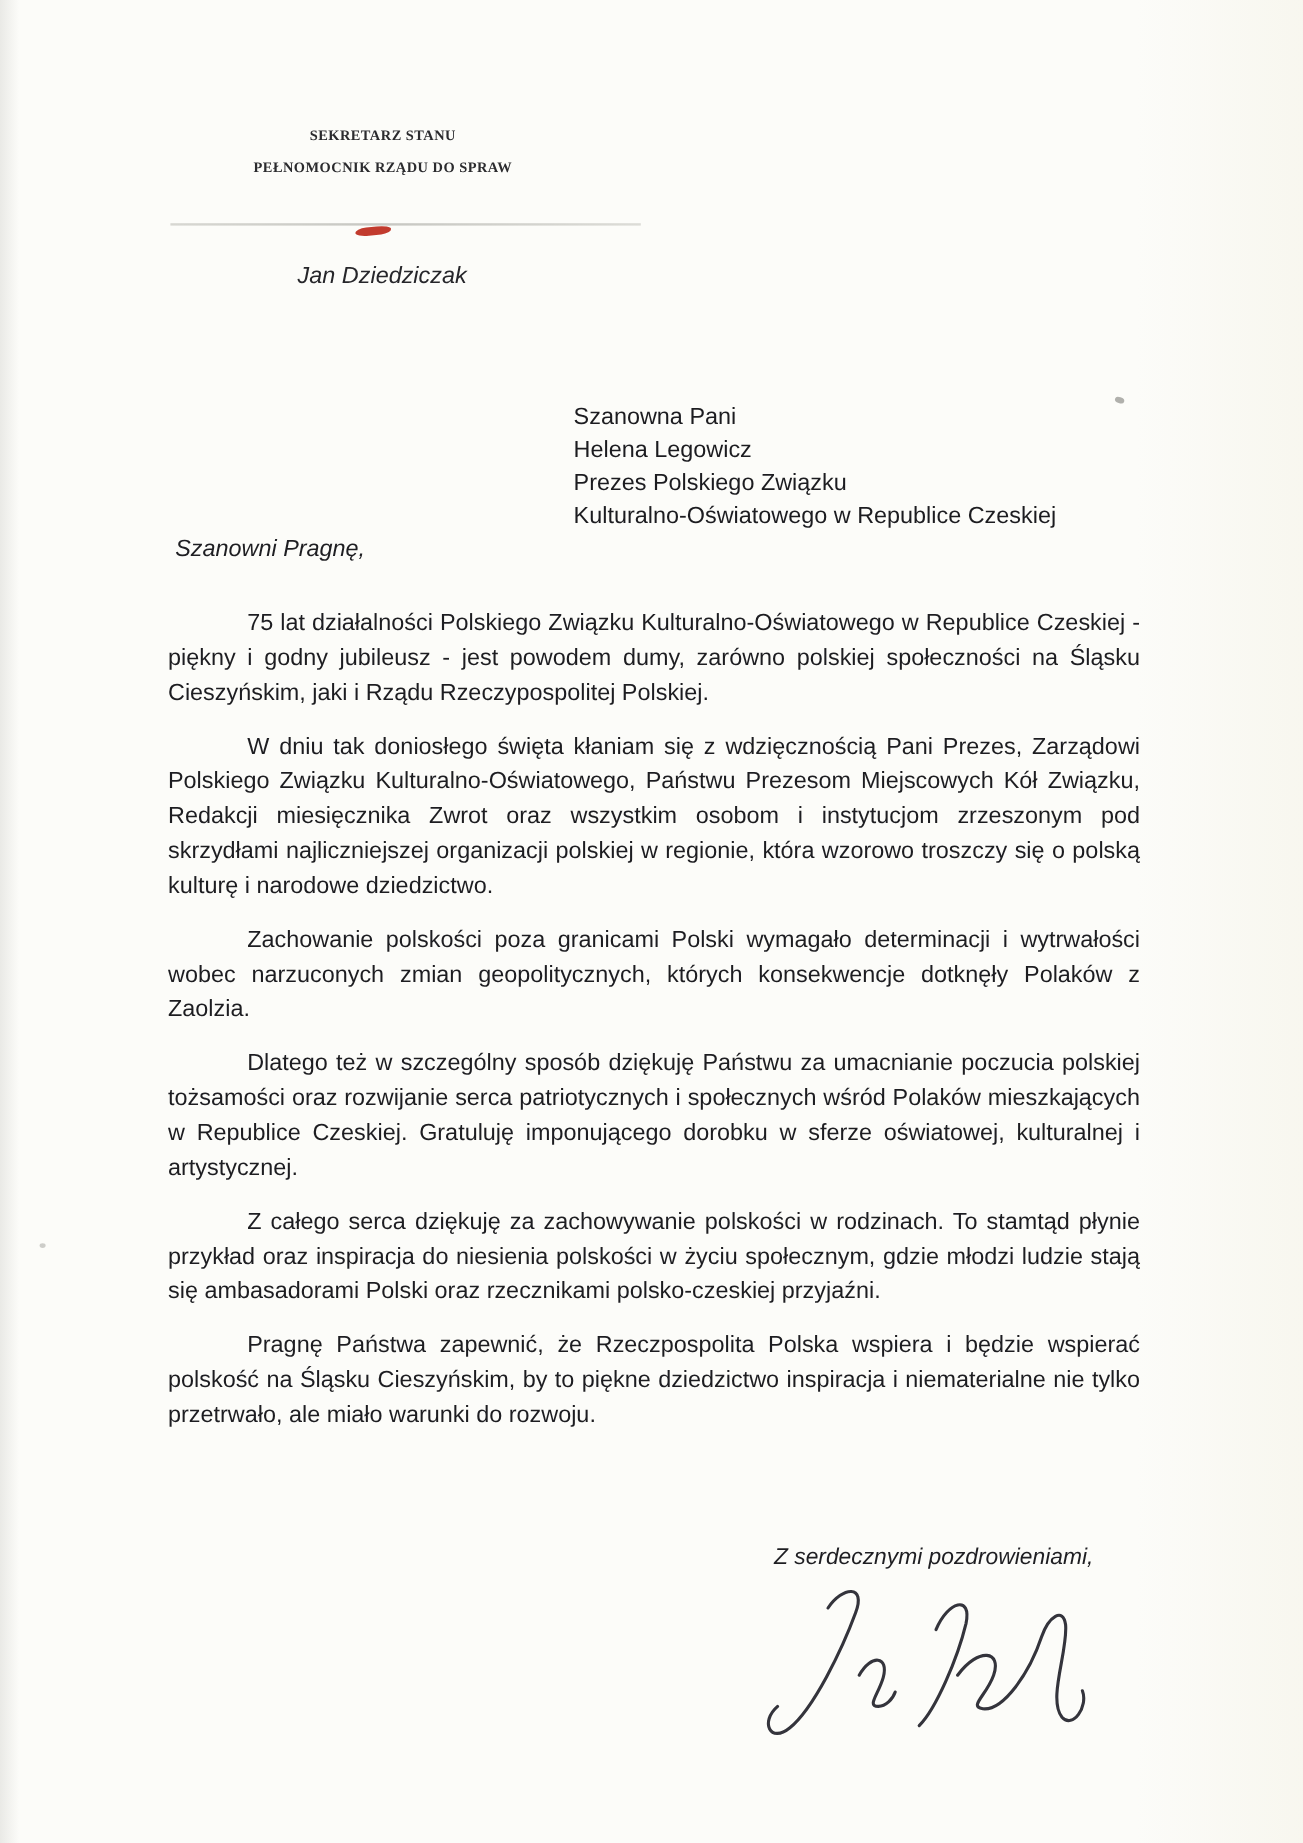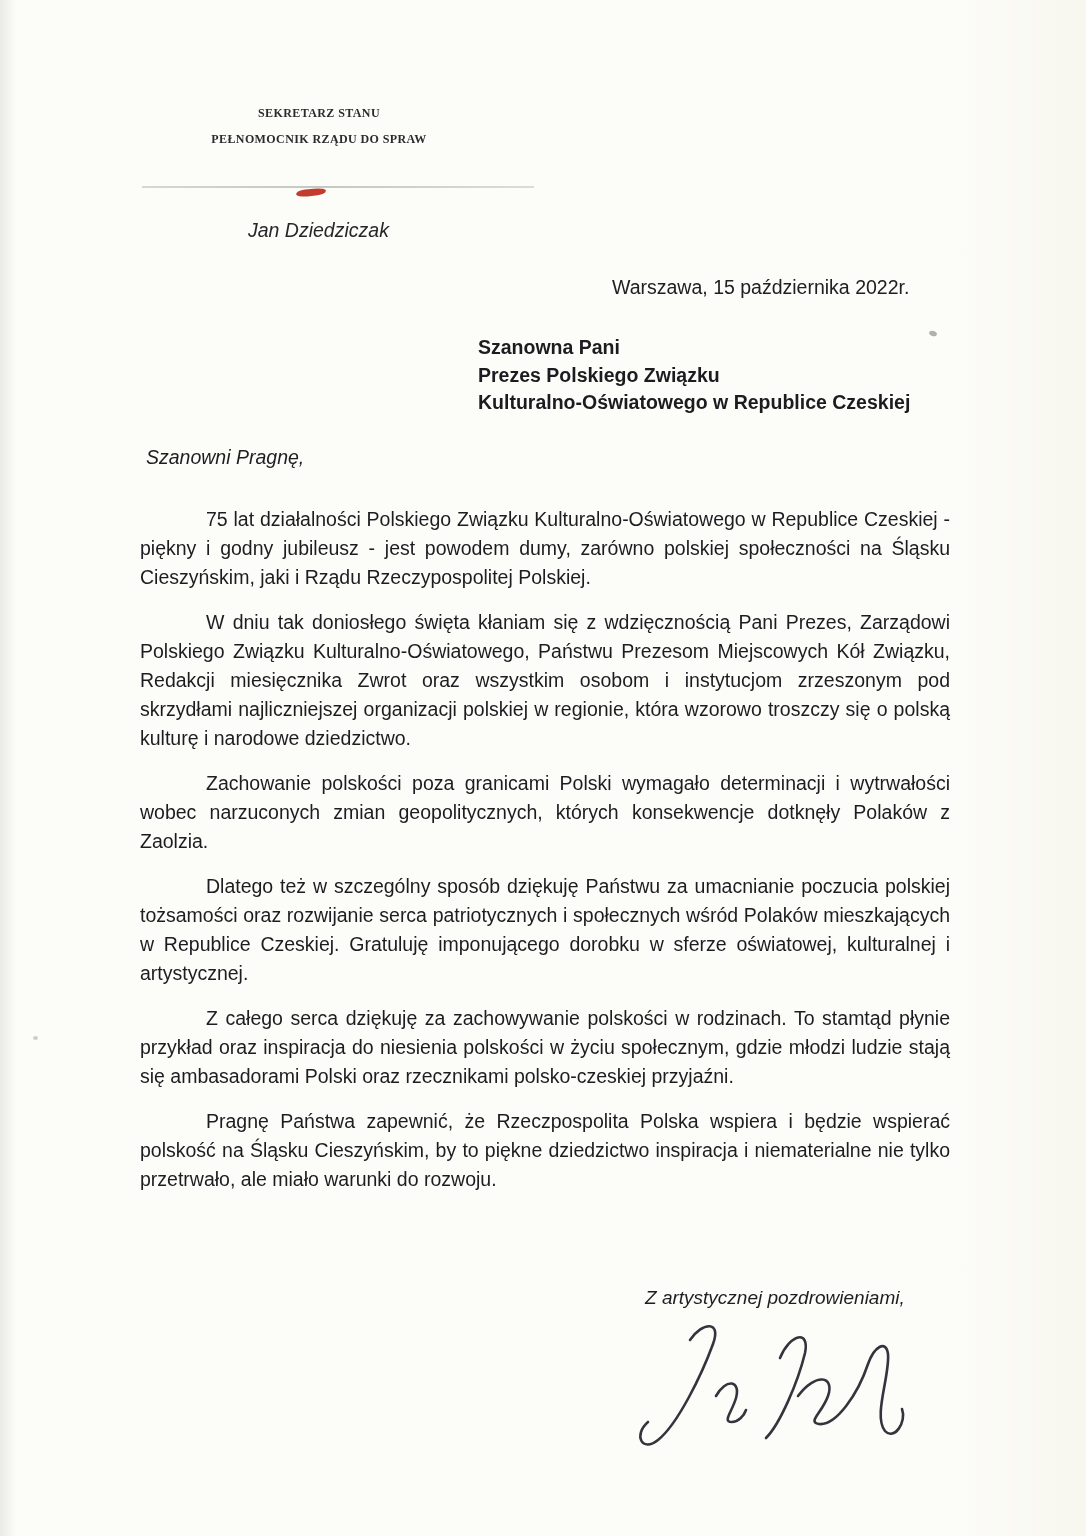--- a/index.html
+++ b/index.html
@@ -35,21 +35,21 @@
   }
   .official-name {
     position:absolute; left:248px; top:219px;
     font-style:italic; font-size:19.5px; color:#26262a;text-align:right;
   }
 
   
   .dateline { position:absolute; left:612px; top:276px; font-size:19.5px; color:#202024; }
   .recipient {
     position:absolute; left:478px; top:334px;
-    font-weight:700; font-size:19.5px; line-height:27.5px; color:#1c1c20;
+    font-weight:400; font-size:19.5px; line-height:27.5px; color:#1c1c20;
   }
 
   
   .salutation { position:absolute; left:146px; top:446px; font-style:italic; font-size:19.5px; }
   .letter-body {
     position:absolute; left:140px; top:505px; width:810px;
     font-size:19.5px; line-height:29px; text-align:justify; color:#1d1d21;
   }
   .letter-body p { margin:0 0 16px 0; text-indent:66px; }
 
@@ -76,44 +76,44 @@
   <header class="letterhead">
     <div>SEKRETARZ STANU</div>
     <div>PEŁNOMOCNIK RZĄDU DO SPRAW</div>
   </header>
 
   <div class="lh-rule"></div>
   <span class="flag-mark"></span>
 
   <div class="official-name">Jan Dziedziczak</div>
 
-  <div class="dateline">Warszawa, 15 października 2022r.</div>
 
   <div class="speck-1"></div>
 
   <div class="recipient">
     <div>Szanowna Pani</div>
+    <div>Helena Legowicz</div>
     <div>Prezes Polskiego Związku</div>
     <div>Kulturalno-Oświatowego w  Republice Czeskiej</div>
   </div>
 
   <div class="salutation">Szanowni Pragnę,</div>
 
   <main class="letter-body">
     <p>75 lat działalności Polskiego Związku Kulturalno-Oświatowego w Republice Czeskiej - piękny i godny jubileusz - jest powodem  dumy, zarówno polskiej społeczności na Śląsku Cieszyńskim, jaki i Rządu Rzeczypospolitej Polskiej.</p>
     <p>W dniu tak doniosłego święta kłaniam się z wdzięcznością Pani Prezes, Zarządowi Polskiego Związku Kulturalno-Oświatowego, Państwu Prezesom Miejscowych Kół Związku, Redakcji miesięcznika Zwrot oraz wszystkim osobom i instytucjom zrzeszonym pod skrzydłami najliczniejszej organizacji polskiej w regionie, która wzorowo troszczy się o polską kulturę i narodowe dziedzictwo.</p>
     <p>Zachowanie polskości poza granicami Polski wymagało determinacji i wytrwałości wobec narzuconych zmian geopolitycznych, których konsekwencje dotknęły Polaków z Zaolzia.</p>
     <p>Dlatego też w szczególny sposób dziękuję Państwu za umacnianie poczucia polskiej tożsamości oraz rozwijanie serca patriotycznych i społecznych wśród Polaków mieszkających w Republice Czeskiej. Gratuluję imponującego dorobku w sferze oświatowej, kulturalnej i artystycznej.</p>
     <p>Z całego serca dziękuję za zachowywanie polskości w rodzinach. To stamtąd płynie przykład oraz inspiracja do niesienia polskości w życiu społecznym, gdzie młodzi ludzie stają się ambasadorami Polski oraz rzecznikami polsko-czeskiej przyjaźni.</p>
     <p>Pragnę Państwa zapewnić, że Rzeczpospolita Polska wspiera i będzie wspierać polskość na Śląsku Cieszyńskim, by to piękne dziedzictwo inspiracja i niematerialne nie tylko przetrwało, ale miało warunki do rozwoju.</p>
   </main>
 
   <div class="speck-2"></div>
 
-  <div class="closing">Z artystycznej pozdrowieniami,</div>
+  <div class="closing">Z serdecznymi pozdrowieniami,</div>
 
   <div class="signature">
     <svg viewBox="0 0 290 160" xmlns="http://www.w3.org/2000/svg" aria-hidden="true">
 
       <path d="M62 24 C74 6 94 4 85 28 C74 58 50 108 30 124 C14 137 5 119 20 106"></path>
       <path d="M88 80 C98 62 113 64 108 82 C104 96 94 106 104 106 C110 106 116 100 118 94"></path>
 
       <path d="M152 42 C162 18 182 13 177 37 C170 66 152 108 138 122"></path>
       <path d="M170 80 C188 56 207 60 200 80 C194 97 179 106 191 108 C208 110 230 78 240 48 C246 31 258 23 260 38 C262 60 245 100 257 115 C266 125 279 106 274 93"></path>
     </svg>

